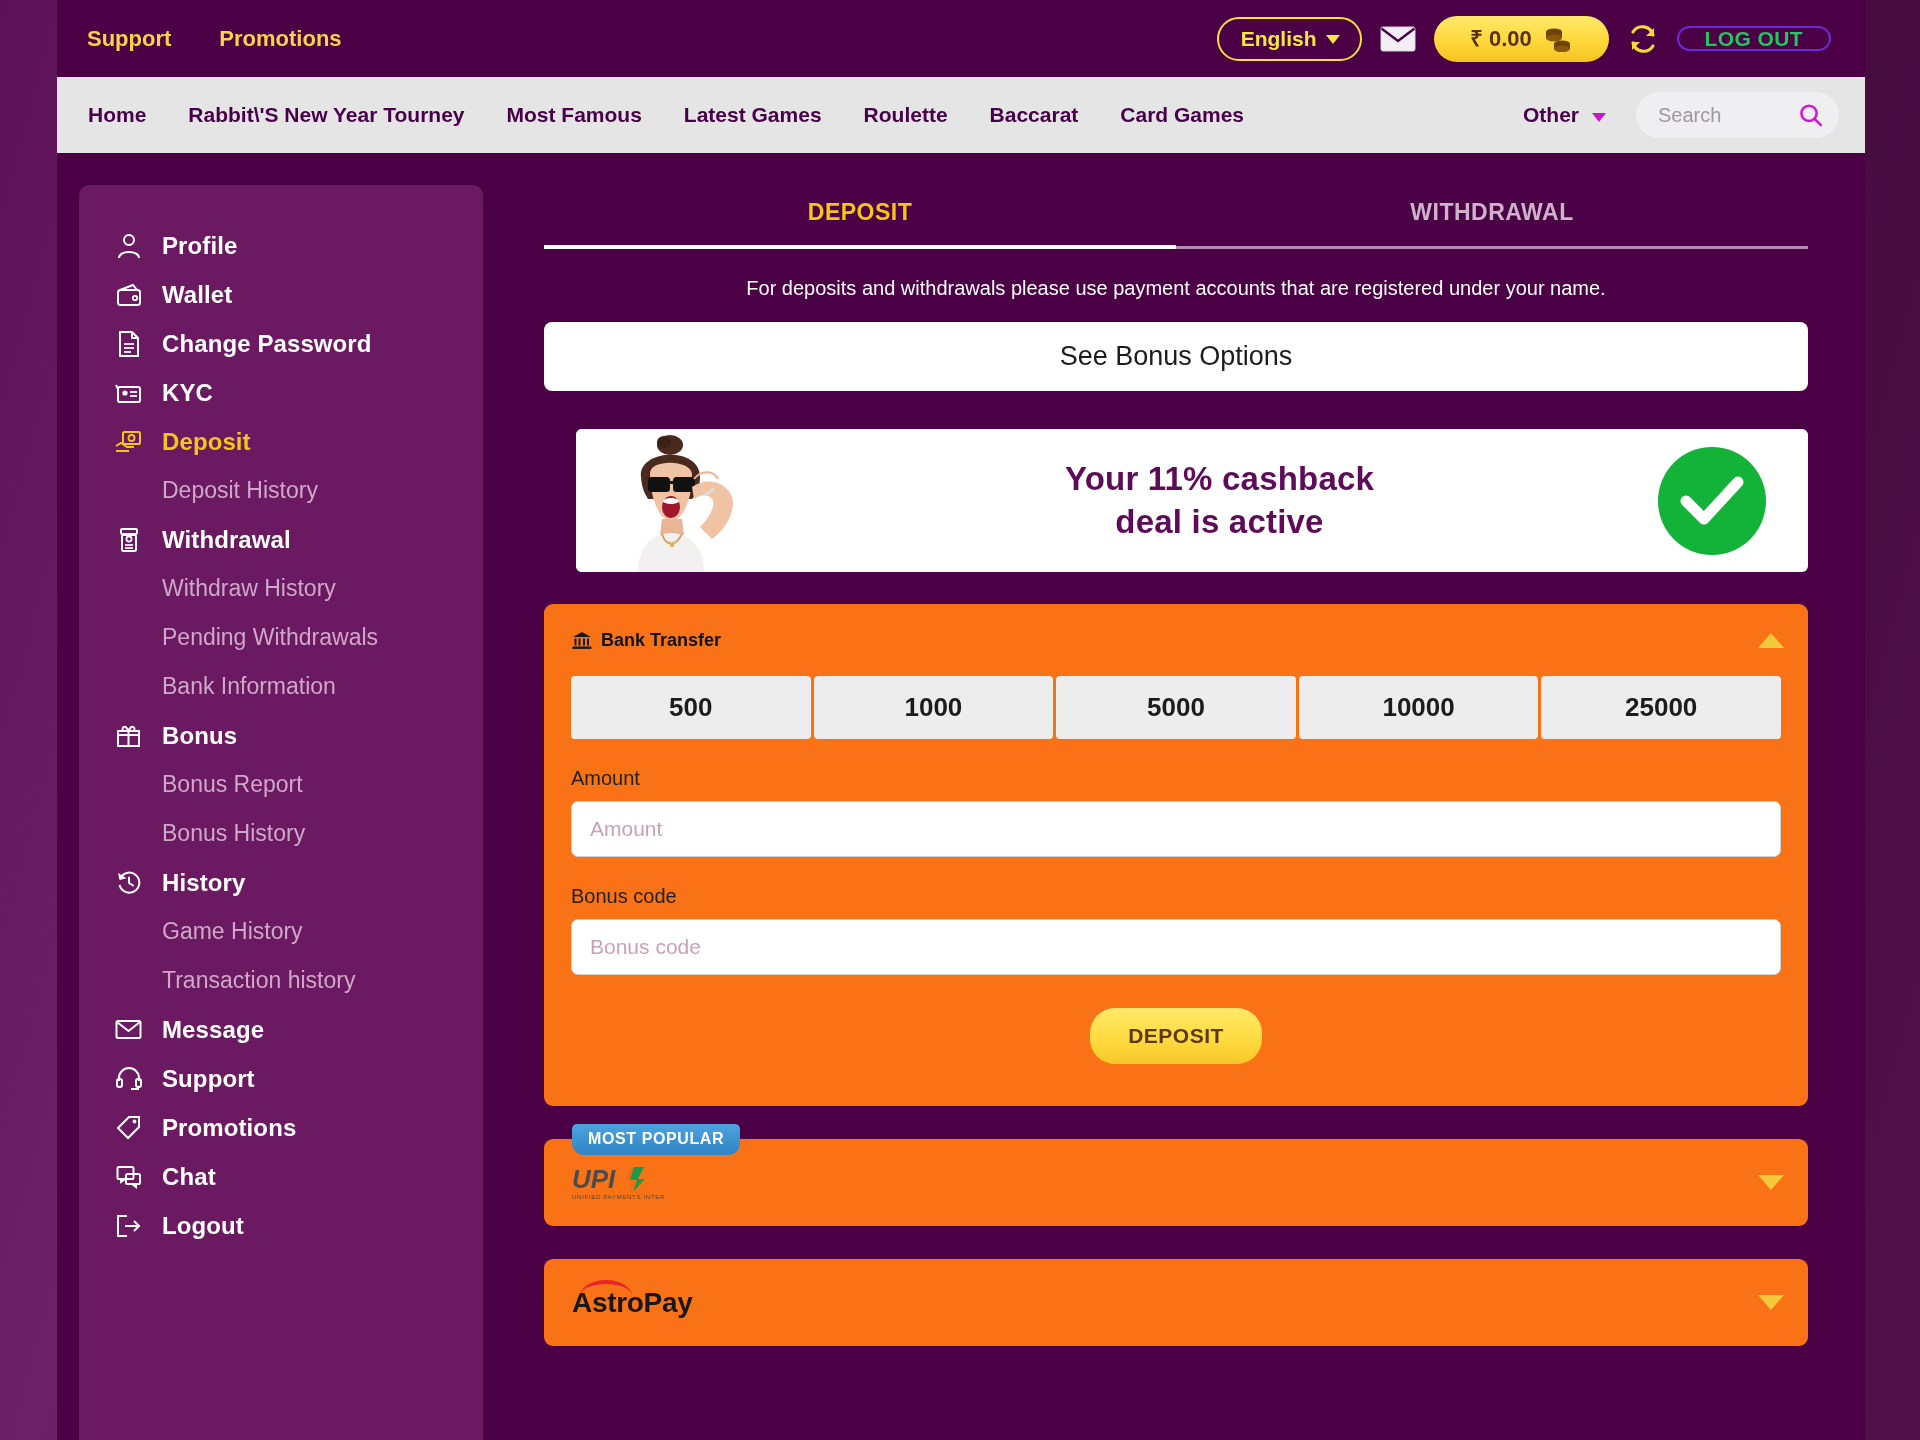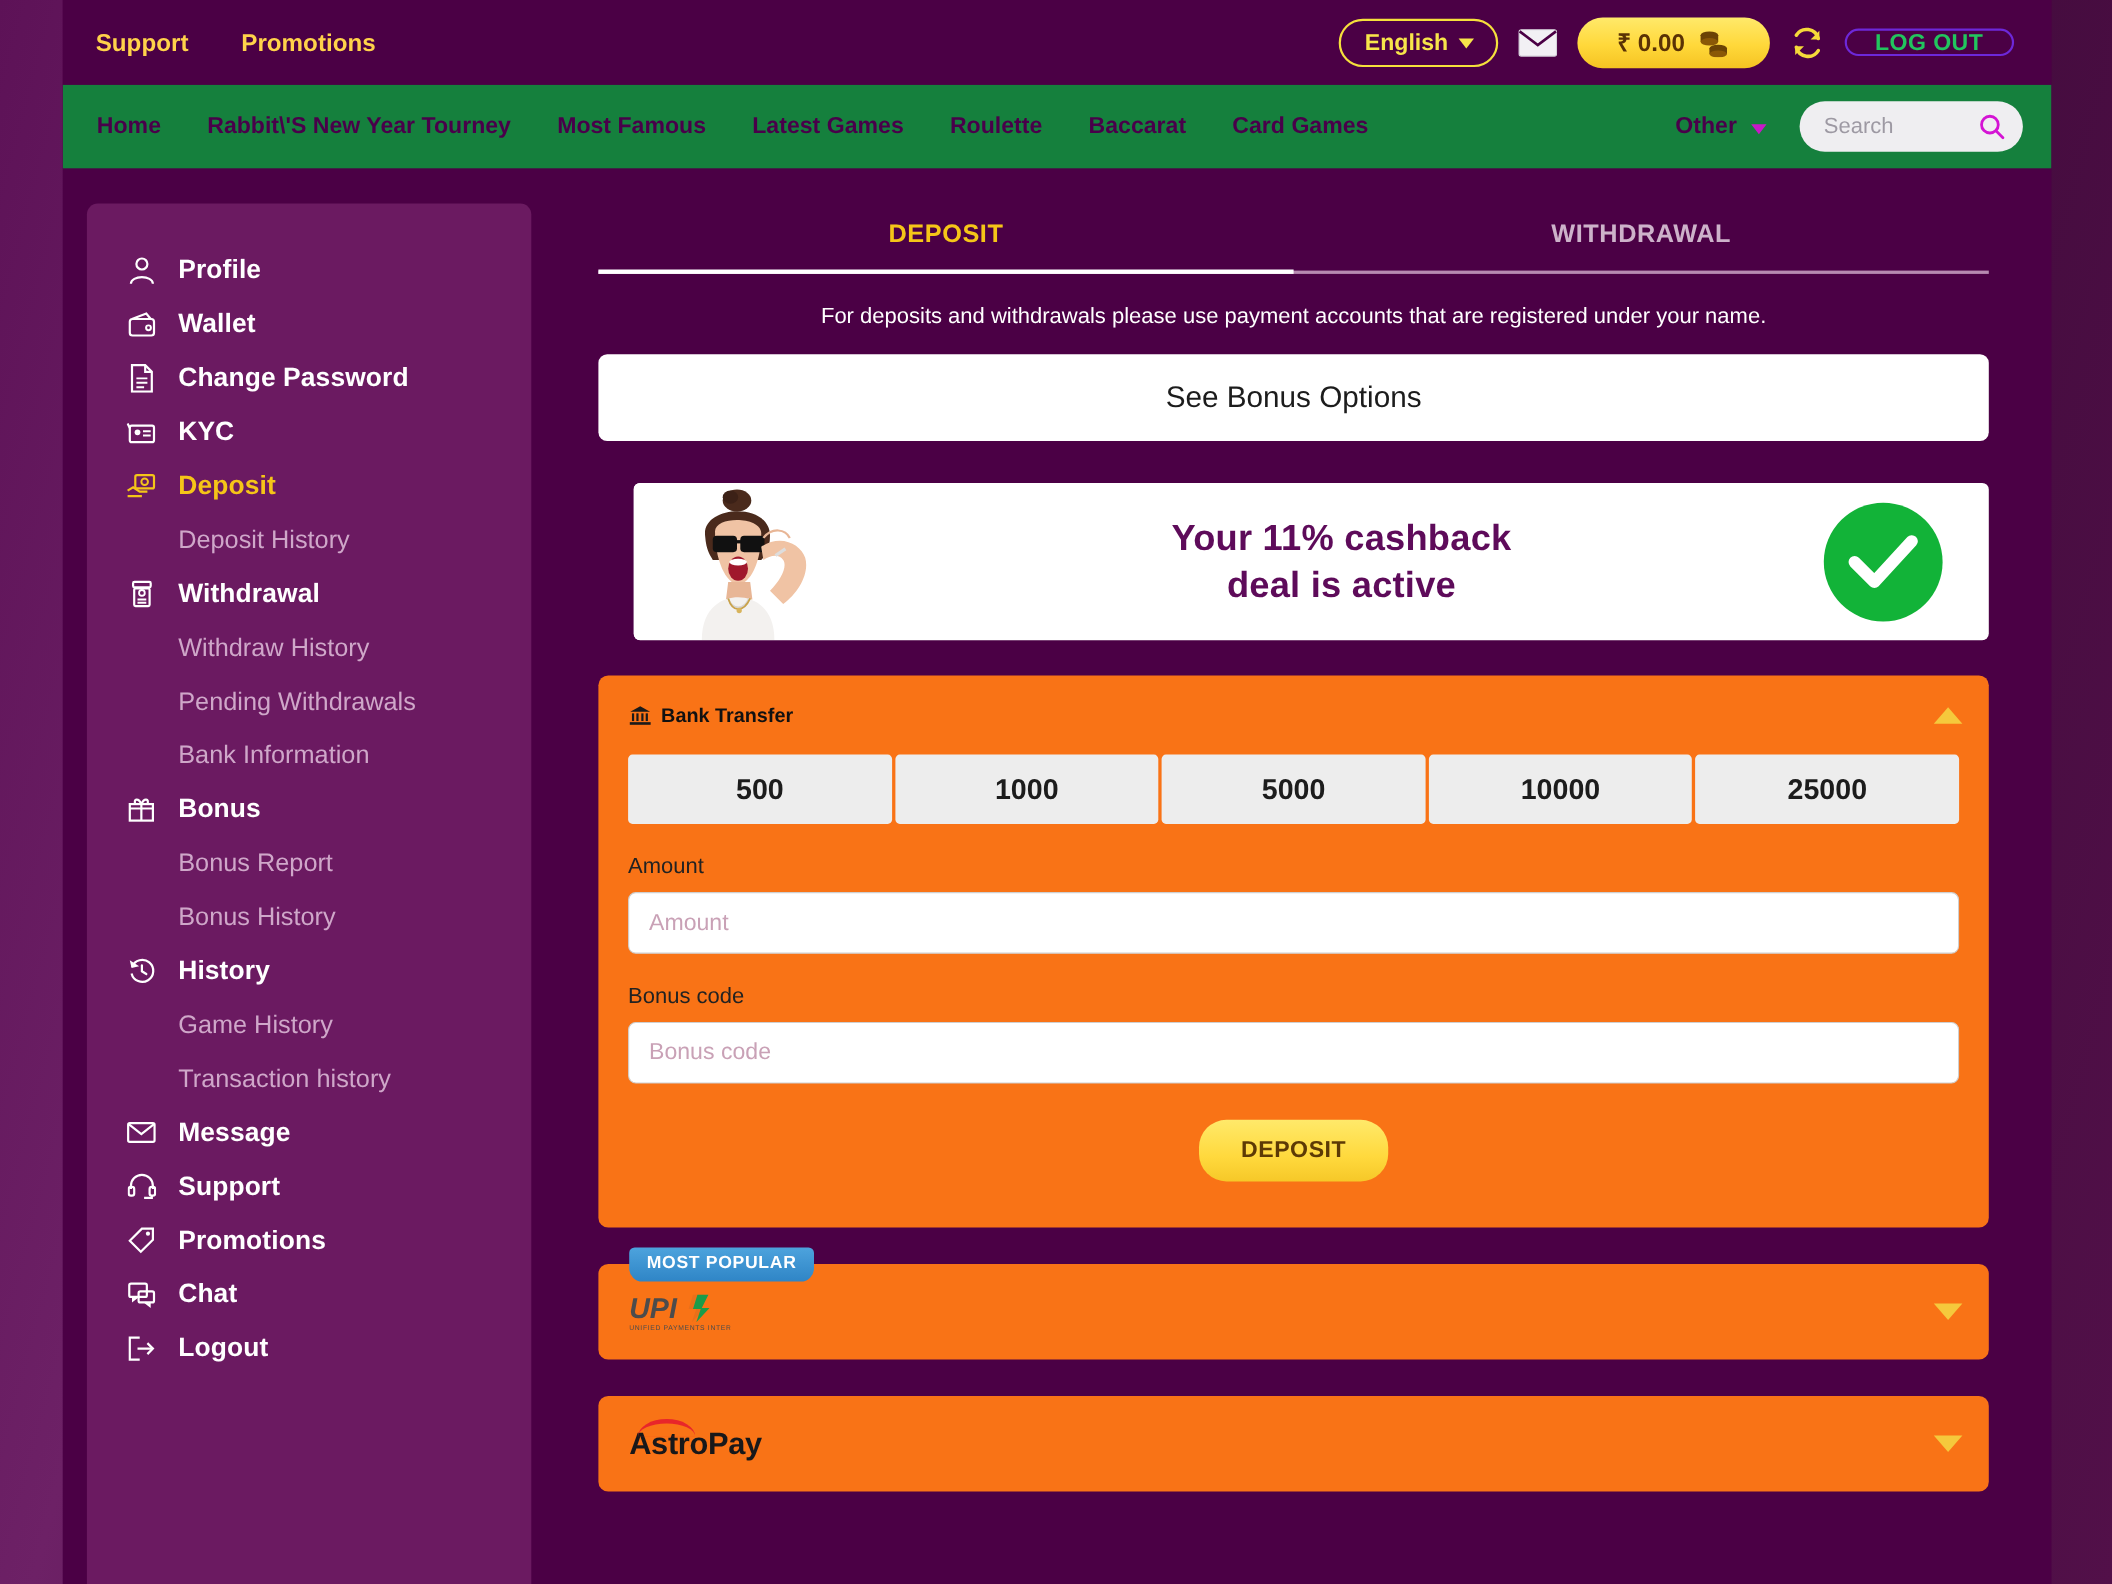--- a/index.html
+++ b/index.html
@@ -86,21 +86,21 @@
     font-weight: bold;
     letter-spacing: .4px;
     padding: 0 26px;
     cursor: pointer;
     line-height: 1;
   }
 
   
   .navbar {
     height: 76px;
-    background: #15803d;
+    background: #e5e5e5;
     display: flex;
     align-items: center;
     padding: 0 26px 0 31px;
     gap: 0;
   }
   .nav-item {
     color: #49004a;
     font-size: 21px;
     font-weight: bold;
     margin-right: 42px;
@@ -194,21 +194,21 @@
   }
   .notice {
     color: #ffffff;
     font-size: 20px;
     text-align: center;
     padding: 28px 0 22px;
   }
   .bonus-btn {
     background: #ffffff;
     border-radius: 8px;
-    height: 79px;
+    height: 69px;
     display: flex; align-items: center; justify-content: center;
     font-size: 27px;
     color: #1c1c1c;
     cursor: pointer;
     margin-bottom: 38px;
   }
 
   
   .cashback {
     background: #ffffff;

